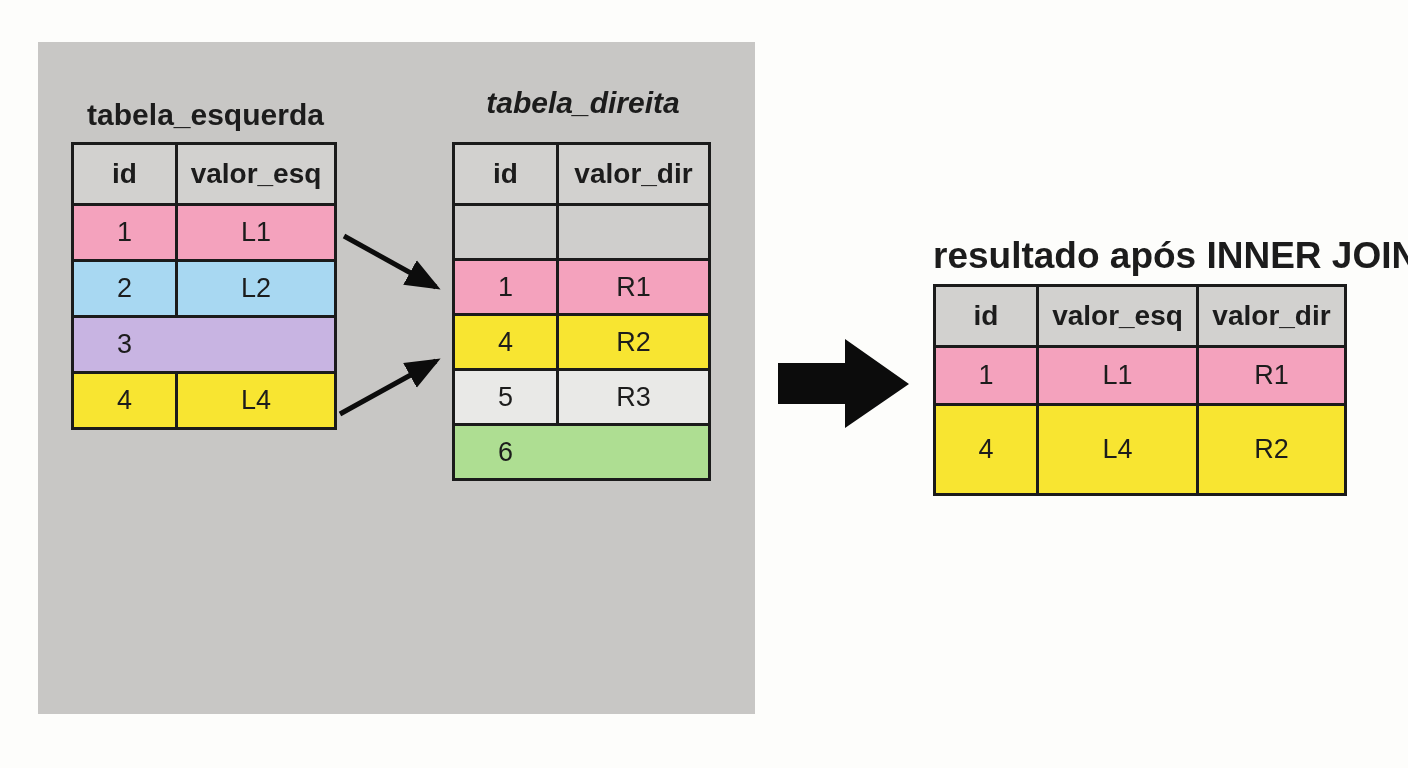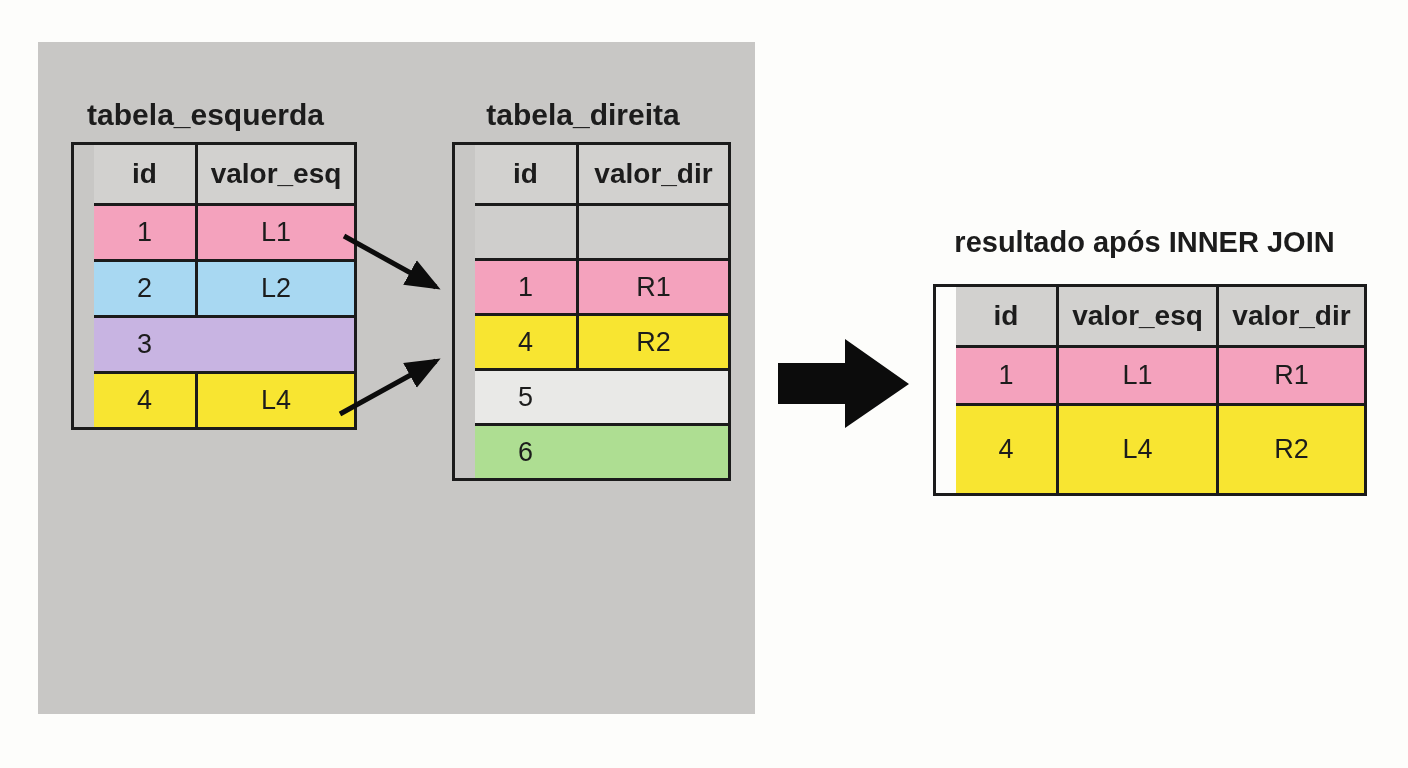--- a/index.html
+++ b/index.html
@@ -21,26 +21,25 @@
   }
   .tbl-title{
     position:absolute;
     font-weight:bold;
     font-size:30px;
     text-align:center;
     color:var(--text);
     white-space:nowrap;
   }
   #title-left{left:71px;top:98px;width:269px;}
-  #title-right{left:442px;top:98px;width:282px;}
-  #title-result{left:933px;top:226px;width:423px;font-size:29px;}
+  #title-right{left:442px;top:86px;width:282px;font-style:italic;}
+  #title-result{left:933px;top:235px;width:423px;font-size:37px;}
   .tbl{
     position:absolute;
     border:3px solid var(--border);
-    padding-left:20px;
   }
   .row{display:flex;}
   .row + .row{border-top:3px solid var(--border);}
   .cell{
     display:flex;align-items:center;justify-content:center;
     font-size:27px;
     overflow:hidden;
   }
   .cell + .cell{border-left:3px solid var(--border);}
   .row.hdr .cell{font-weight:bold;font-size:28px;}
@@ -111,20 +110,21 @@
     <div class="row" style="background-color: rgb(244, 162, 189);">
       <div class="cell">1</div>
       <div class="cell">R1</div>
     </div>
     <div class="row" style="background-color: rgb(248, 229, 49);">
       <div class="cell">4</div>
       <div class="cell">R2</div>
     </div>
     <div class="row" style="background-color: rgb(233, 233, 231);">
       <div class="cell">5</div>
+      <div class="cell">R3</div>
     </div>
     <div class="row" style="background-color: rgb(174, 222, 146);">
       <div class="cell">6</div>
     </div>
   </div>
 
   <svg class="overlay" viewBox="0 0 1408 768" xmlns="http://www.w3.org/2000/svg">
     <defs>
       <marker id="ah" viewBox="0 0 10 8" refX="8.5" refY="4" markerWidth="7" markerHeight="6" orient="auto">
         <path d="M0,0 L10,4 L0,8 z" fill="#0c0c0c"></path>

